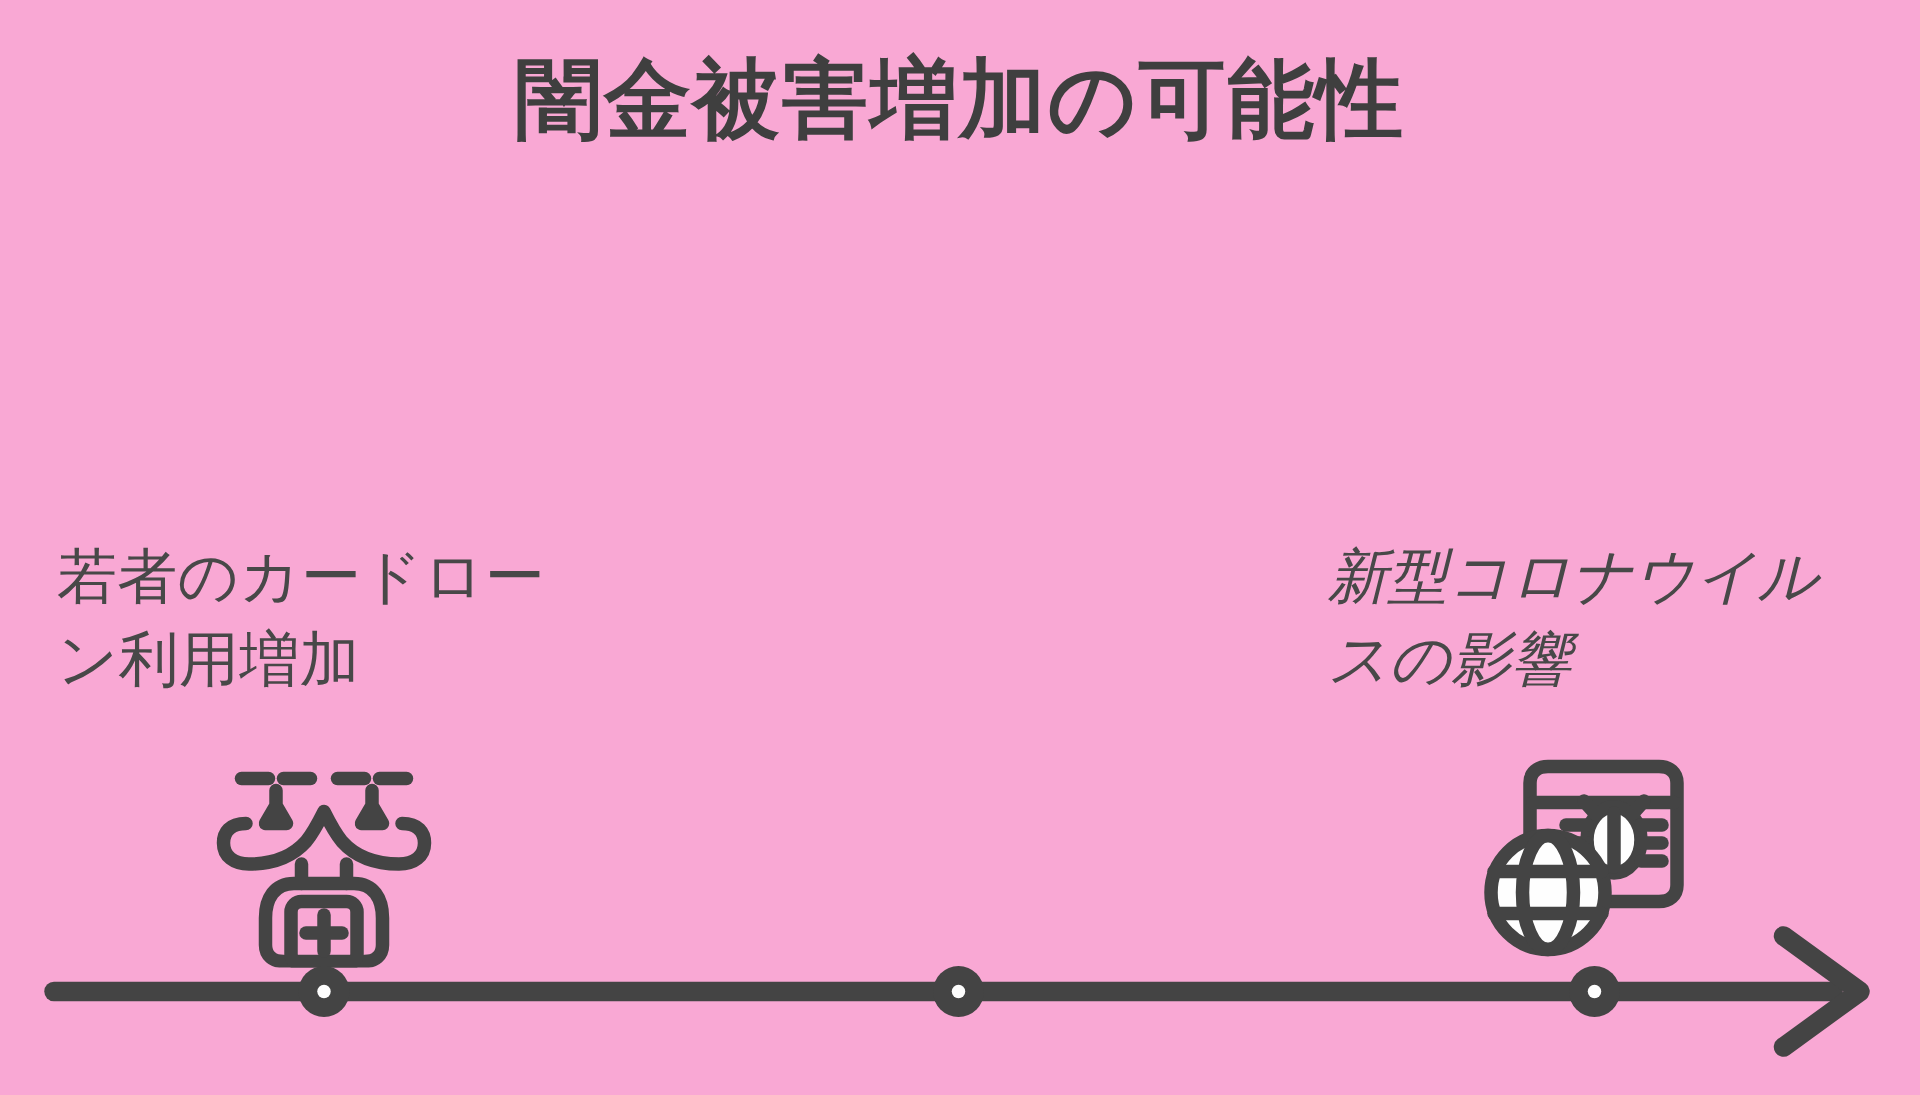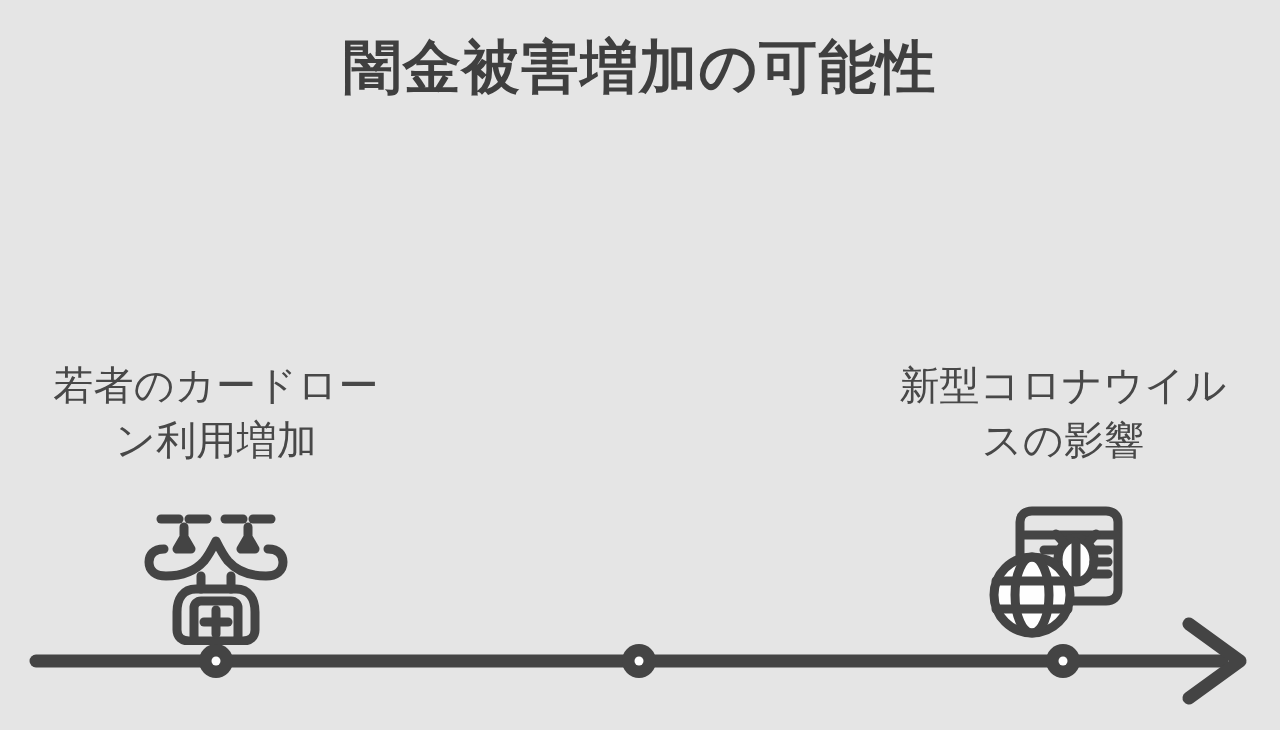--- a/index.html
+++ b/index.html
@@ -13,21 +13,21 @@
     overflow: hidden;
     font-family: "Liberation Sans", "DejaVu Sans", sans-serif;
     background: #fefefe;
     position: relative;
   }
 
   .slide {
     position: relative;
     width: 1280px;
     height: 730px;
-    background: #e5e5e5;
+    background: #f9a8d4;
   }
 
   
   .title {
     position: absolute;
     left: 0;
     top: 34px;
     width: 1280px;
     text-align: center;
     font-size: 58px;
@@ -53,25 +53,24 @@
     left: 0;
     top: 358px;
     width: 1280px;
     height: 285px;
   }
 
   .col {
     position: absolute;
     top: 0;
     width: 400px;
-    text-align: center;
   }
   .col-0 { left: 16px; }
   .col-1 { left: 439px; }
-  .col-2 { left: 863px; }
+  .col-2 { left: 863px; font-style: italic; }
 
   .col-label {
     font-size: 40px;
     font-weight: 400;
     color: #484848;
     line-height: 1.38;
     letter-spacing: 0.005em;
     padding: 0 22px;
     box-sizing: border-box;
   }

